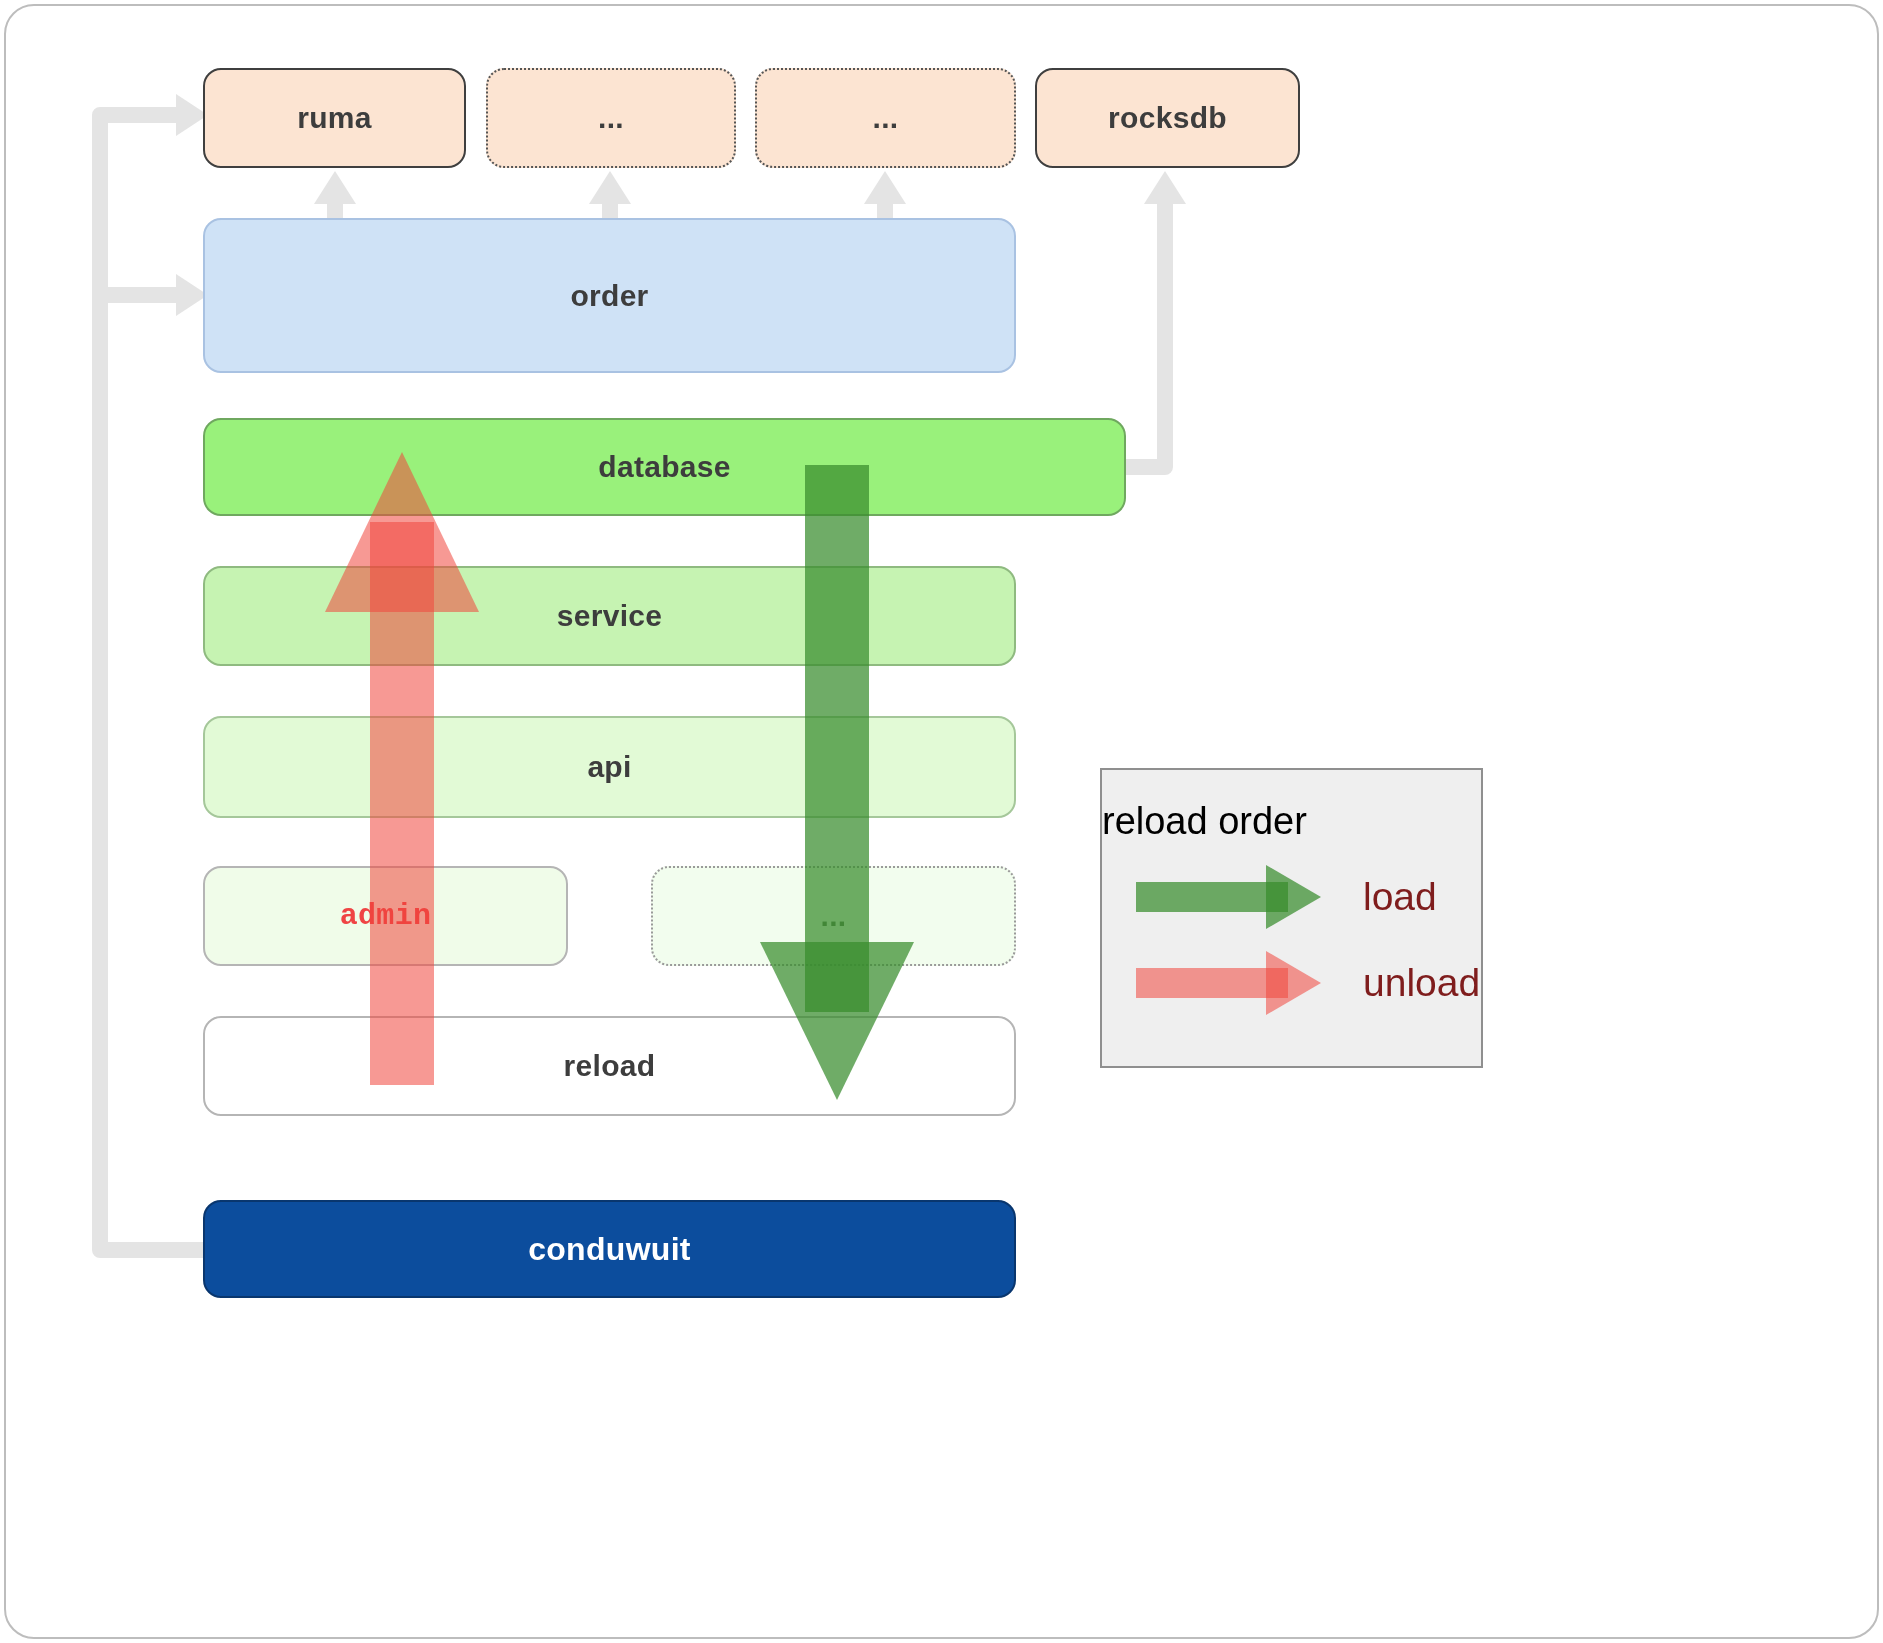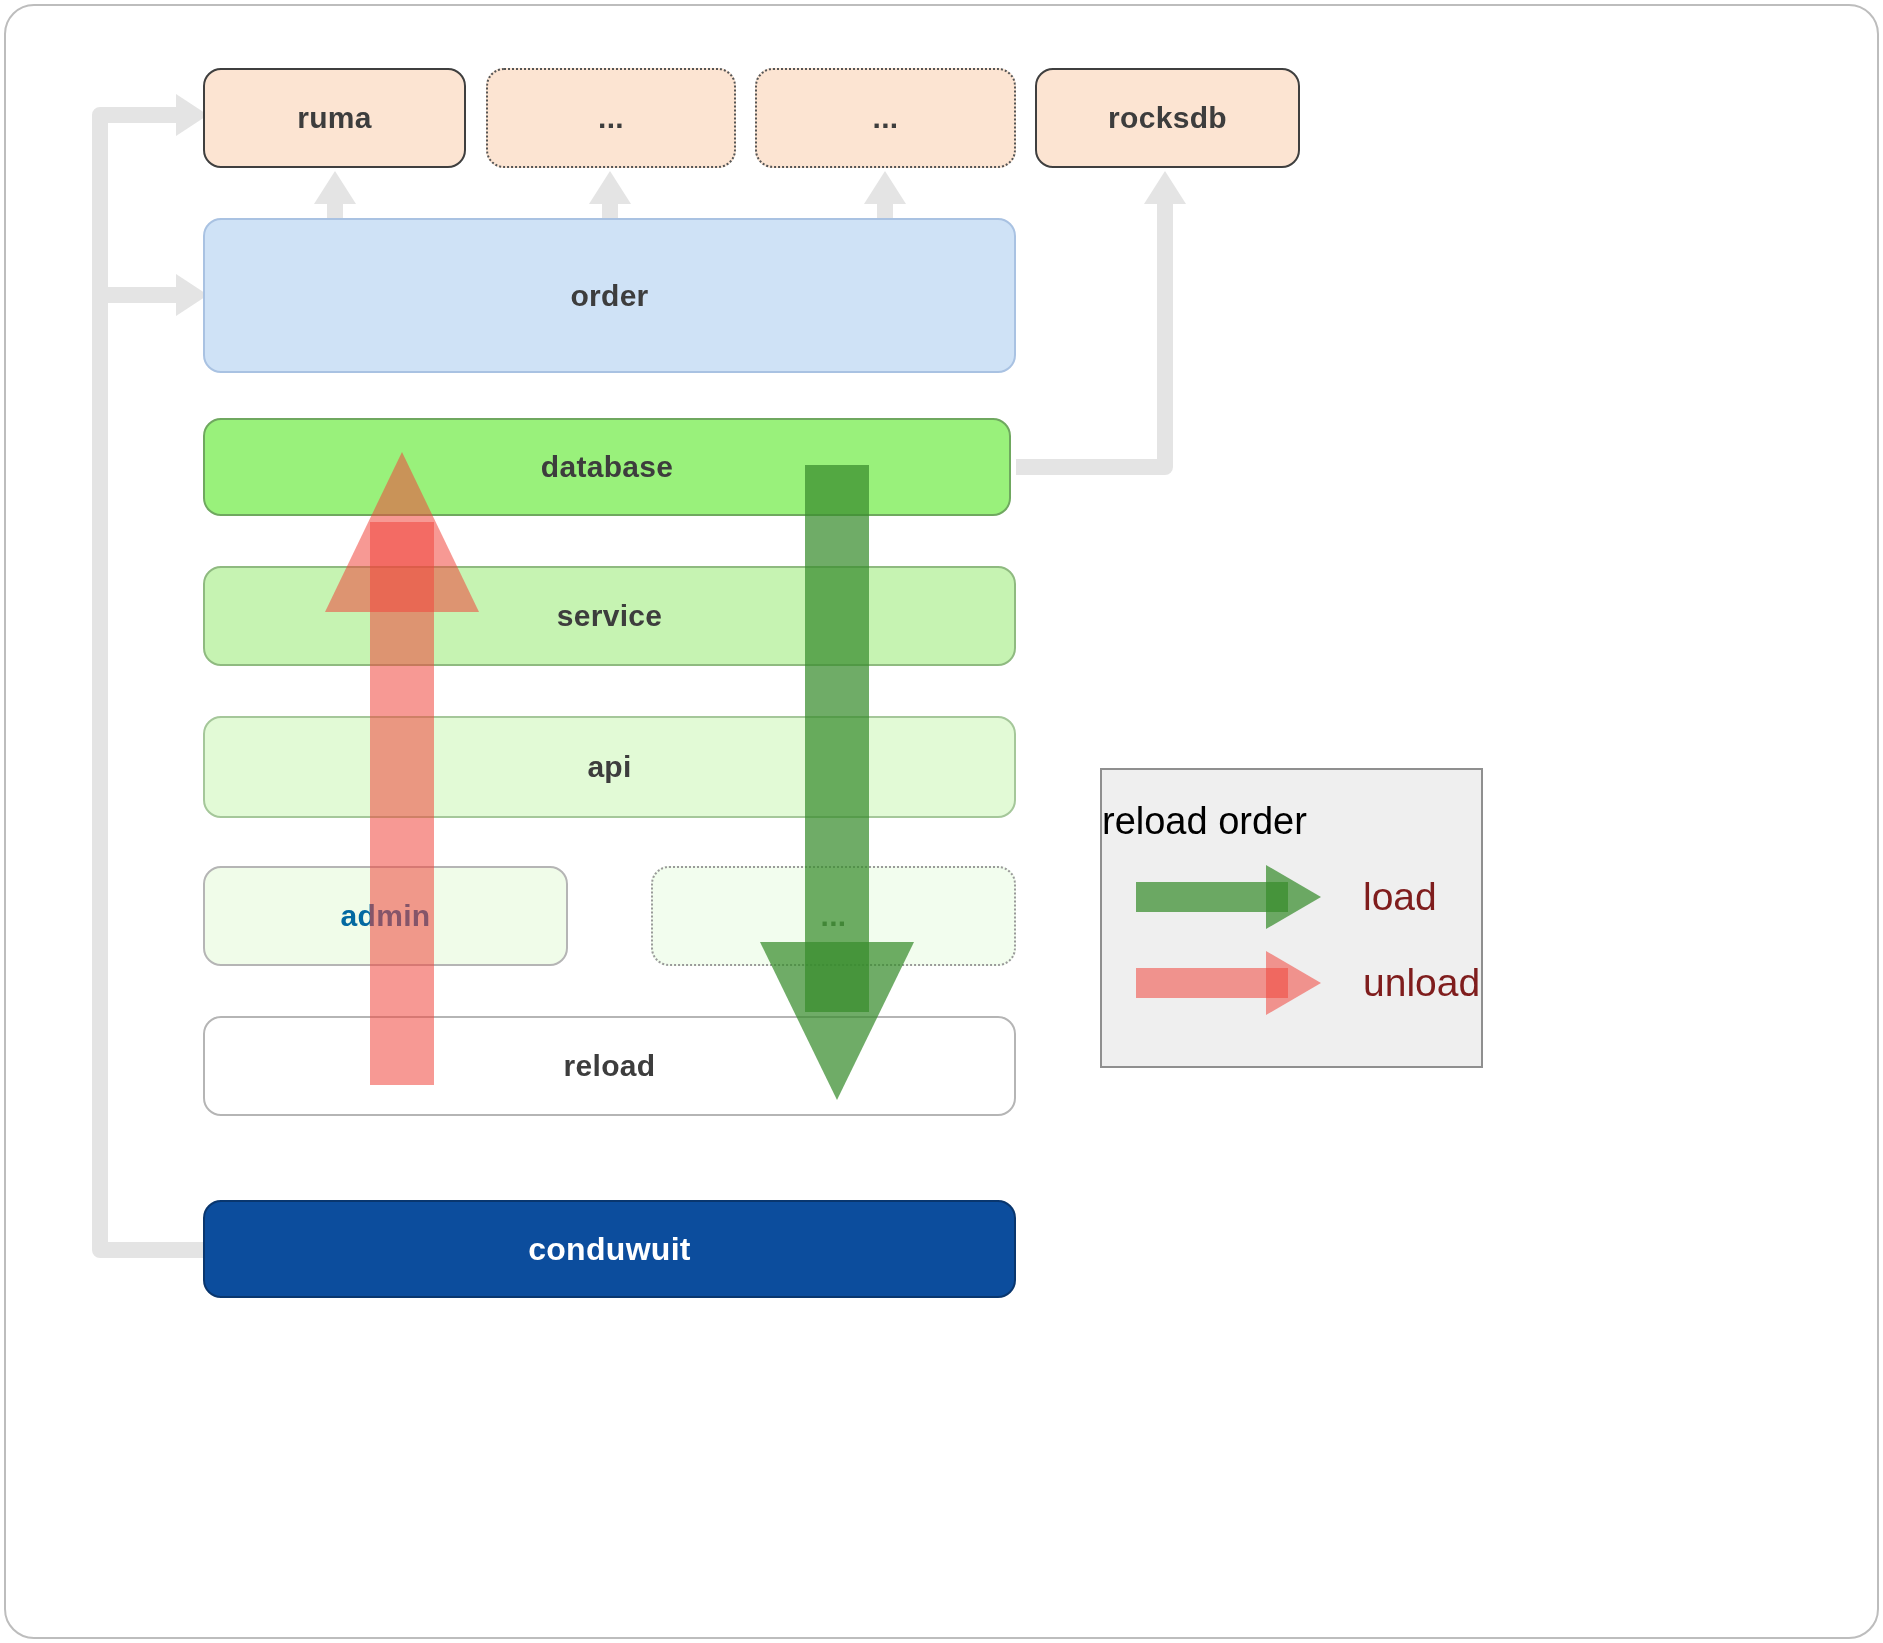--- a/index.html
+++ b/index.html
@@ -10,21 +10,21 @@
   .connectors{z-index:1;}
   .arrows{z-index:3;}
   .box{position:absolute;z-index:2;display:flex;align-items:center;justify-content:center;
        border-radius:18px;font-size:30px;font-weight:600;color:#3d3d3d;box-sizing:border-box;letter-spacing:.3px;}
   .peach{background:#fce4d2;border:2px solid #3f3f3f;}
   .peach.dotted{border:2px dotted #555;}
   .core{background:#cfe2f6;border:2px solid #a9c2e2;}
   .database{background:#99f17b;border:2px solid #6fa85f;}
   .service{background:#c6f3b2;border:2px solid #8fba80;}
   .api{background:#e2fad6;border:2px solid #a5c79a;}
-  .admin{background:#f0fce9;border:2px solid #b5b5b5;color:#0369a1;}
+  .admin{background:#f0fce9;border:2px solid #b5b5b5;color:#ef4444;font-family:Liberation Mono, monospace;}
   .midell{background:#f2fdee;border:2px dotted #9a9a9a;color:#5d7a55;}
   .router{background:#ffffff;border:2px solid #b5b5b5;}
   .conduwuit{background:#0c4d9d;border:2px solid #09366e;color:#ffffff;font-size:32px;}
   .legend{position:absolute;left:1100px;top:768px;width:383px;height:300px;z-index:2;
           background:#efefef;border:2px solid #8f8f8f;box-sizing:border-box;}
   .legend-title{text-align:left;font-size:38px;color:#000;margin-top:30px;font-weight:500;}
   .legend-row{display:flex;align-items:center;margin:22px 0 0 34px;gap:42px;}
   .legend-row .lab{font-size:39px;color:#7f1d1d;}
 </style>
 </head>
@@ -63,21 +63,21 @@
     <span>...</span>
   </div>
   <div class="box peach" style="left:1035px;top:68px;width:265px;height:100px">
     <span>rocksdb</span>
   </div>
 
   <div class="box core" style="left:203px;top:218px;width:813px;height:155px">
     <span>order</span>
   </div>
 
-  <div class="box database" style="left:203px;top:418px;width:808px;height:98px">
+  <div class="box database" style="left:203px;top:418px;width:923px;height:98px">
     <span>database</span>
   </div>
 
   <div class="box service" style="left:203px;top:566px;width:813px;height:100px">
     <span>service</span>
   </div>
 
   <div class="box api" style="left:203px;top:716px;width:813px;height:102px">
     <span>api</span>
   </div>

